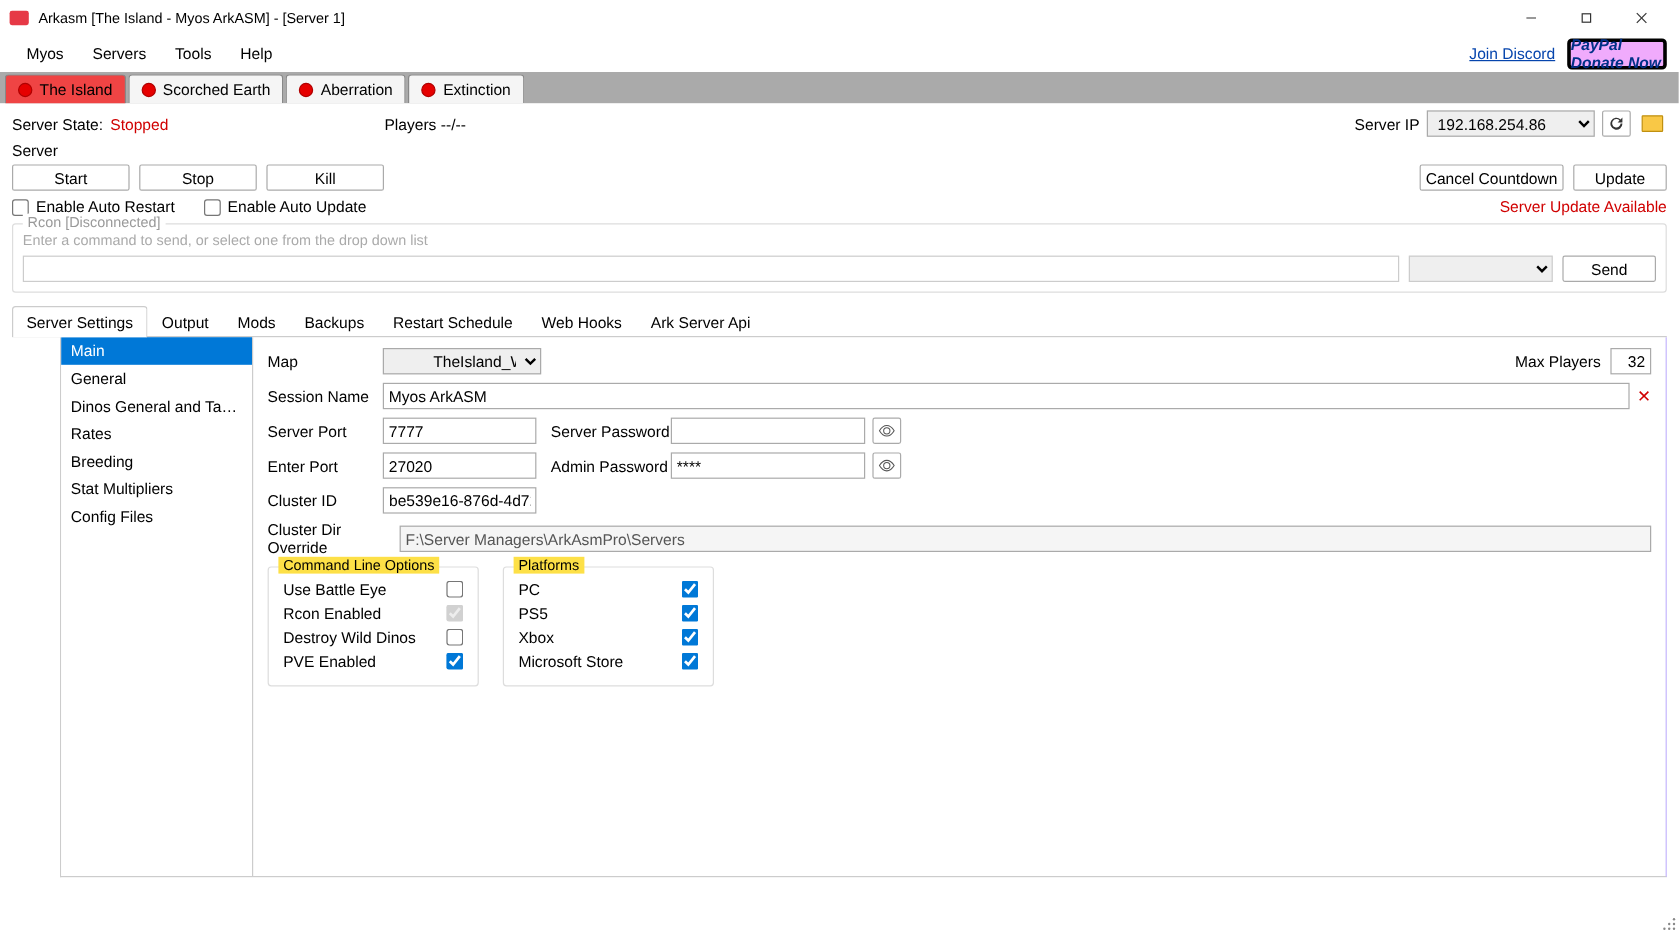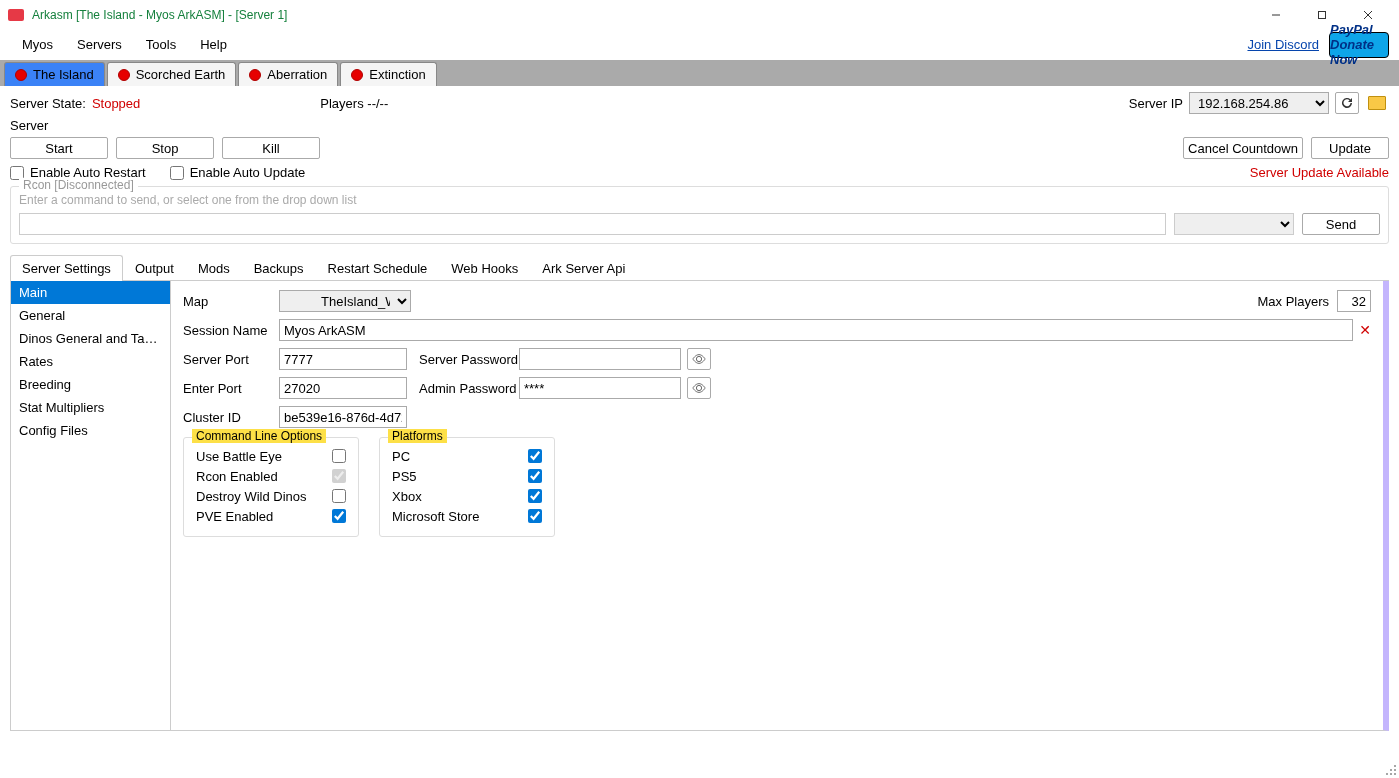--- a/index.html
+++ b/index.html
@@ -1,31 +1,31 @@
 <!DOCTYPE html>
 <html><head>
 <meta charset="utf-8">
 <style>
 * { box-sizing: border-box; margin: 0; padding: 0; font-family: "Segoe UI", Tahoma, sans-serif; font-size: 13px; }
 body { background: #fff; width: 1399px; height: 778px; overflow: hidden; position: relative; }
 
 .titlebar { height: 30px; background: #fff; display: flex; align-items: center; padding: 0 8px; }
 .titlebar .app-icon { width: 16px; height: 12px; background: #e63946; border-radius: 2px; margin-right: 8px; }
-.titlebar .title { color: #15803d; font-size: 12px; flex: 1; }
+.titlebar .title { color: #000000; font-size: 12px; flex: 1; }
 .titlebar .winbtn { width: 46px; height: 30px; display: flex; align-items: center; justify-content: center; color: #555; }
 
 .menubar { height: 30px; display: flex; align-items: center; padding: 0 10px; border-bottom: 1px solid transparent; }
 .menubar .menu-item { padding: 4px 12px; cursor: pointer; }
 .menubar .spacer { flex: 1; }
 .menubar .discord { color: #0645ad; text-decoration: underline; margin-right: 10px; cursor: pointer; }
-.menubar .paypal { width: 60px; height: 26px; background: #0ea5e9; border: 1px solid #000000; border-radius: 4px; display: flex; align-items: center; justify-content: center; font-weight: bold; font-size: 10px; color: #003087; font-style: italic; }
+.menubar .paypal { width: 83px; height: 26px; background: #f0abfc; border: 3px solid #000000; border-radius: 4px; display: flex; align-items: center; justify-content: center; font-weight: bold; font-size: 10px; color: #003087; font-style: italic; }
 
 .server-tabs { height: 26px; background: #aaa; display: flex; align-items: flex-end; padding: 0 4px; }
 .server-tab { height: 24px; background: #f5f5f5; border: 1px solid #888; border-bottom: none; border-radius: 3px 3px 0 0; margin-right: 2px; padding: 0 10px; display: flex; align-items: center; gap: 6px; cursor: pointer; }
-.server-tab.active { background: #3b82f6; justify-content: space-between; }
+.server-tab.active { background: #ef4444; justify-content: space-between; }
 .server-tab .dot { width: 12px; height: 12px; background: #e60000; border-radius: 50%; border: 1px solid #b00000; }
 
 .content { padding: 6px 10px 0 10px; }
 
 .status-row { display: flex; align-items: center; margin-bottom: 4px; }
 .status-row .label { margin-right: 6px; }
 .status-row .stopped { color: #d00000; }
 .status-row .players { margin-left: 180px; }
 .status-row .ip-area { margin-left: auto; display: flex; align-items: center; gap: 6px; }
 .status-row select { height: 22px; width: 140px; border: 1px solid #aaa; padding: 0 4px; }
@@ -46,21 +46,21 @@
 .rcon-group .hint { color: #aaa; font-size: 12px; margin-bottom: 6px; }
 .rcon-inputs { display: flex; gap: 8px; align-items: center; }
 .rcon-inputs input.cmd { flex: 1; height: 22px; border: 1px solid #ccc; padding: 0 4px; }
 .rcon-inputs select { width: 120px; height: 22px; border: 1px solid #ccc; }
 .rcon-inputs button { width: 78px; height: 22px; background: #fff; border: 1px solid #aaa; border-radius: 2px; }
 
 .settings-tabs { display: flex; margin-top: 10px; border-bottom: 1px solid #ccc; }
 .settings-tab { padding: 5px 11px; cursor: pointer; border: 1px solid transparent; border-bottom: none; position: relative; top: 1px; }
 .settings-tab.active { border-color: #ccc; background: #fff; border-radius: 3px 3px 0 0; }
 
-.settings-body { display: flex; border-left: 1px solid #ccc; border-right: 6px solid #c4b5fd; border-bottom: 1px solid #ccc; height: 450px; }
+.settings-body { display: flex; border-left: 1px solid #ccc; border-right: 1px solid #c4b5fd; border-bottom: 1px solid #ccc; height: 450px; margin-left: 40px; }
 
 .sidebar { width: 160px; background: #fff; border-right: 1px solid #ccc; }
 .sidebar .side-item { padding: 4px 8px; cursor: pointer; white-space: nowrap; overflow: hidden; text-overflow: ellipsis; }
 .sidebar .side-item.active { background: #0078d7; color: #fff; }
 
 .settings-form { flex: 1; padding: 8px 12px; overflow: auto; }
 .form-row { display: flex; align-items: center; margin-bottom: 5px; min-height: 24px; }
 .form-row .flabel { width: 96px; }
 .form-row input[type=text], .form-row select { height: 22px; border: 1px solid #aaa; padding: 0 4px; }
 .form-row select.map { width: 132px; padding-left: 37px; }
@@ -258,20 +258,24 @@
               <path d="M8 3C4 3 1 8 1 8s3 5 7 5 7-5 7-5-3-5-7-5zm0 8a3 3 0 1 1 0-6 3 3 0 0 1 0 6z" fill="none" stroke="#555" stroke-width="1"></path>
             </svg>
         </button>
       </div>
 
       <div class="form-row">
         <span class="flabel">Cluster ID</span>
         <input class="cluster" type="text" value="be539e16-876d-4d72-85" style="">
       </div>
 
+      <div class="form-row">
+        <span class="flabel" style="width:110px">Cluster Dir Override</span>
+        <input class="override" type="text" readonly="" value="F:\Server Managers\ArkAsmPro\Servers" style="">
+      </div>
 
       <div class="options-row">
         <div class="opt-group">
           <div class="legend">Command Line Options</div>
           <div id="cmd-opts-container">
               <div class="opt-line">
                 <span>Use Battle Eye</span>
                 <input type="checkbox" style="">
               </div>
               <div class="opt-line">

